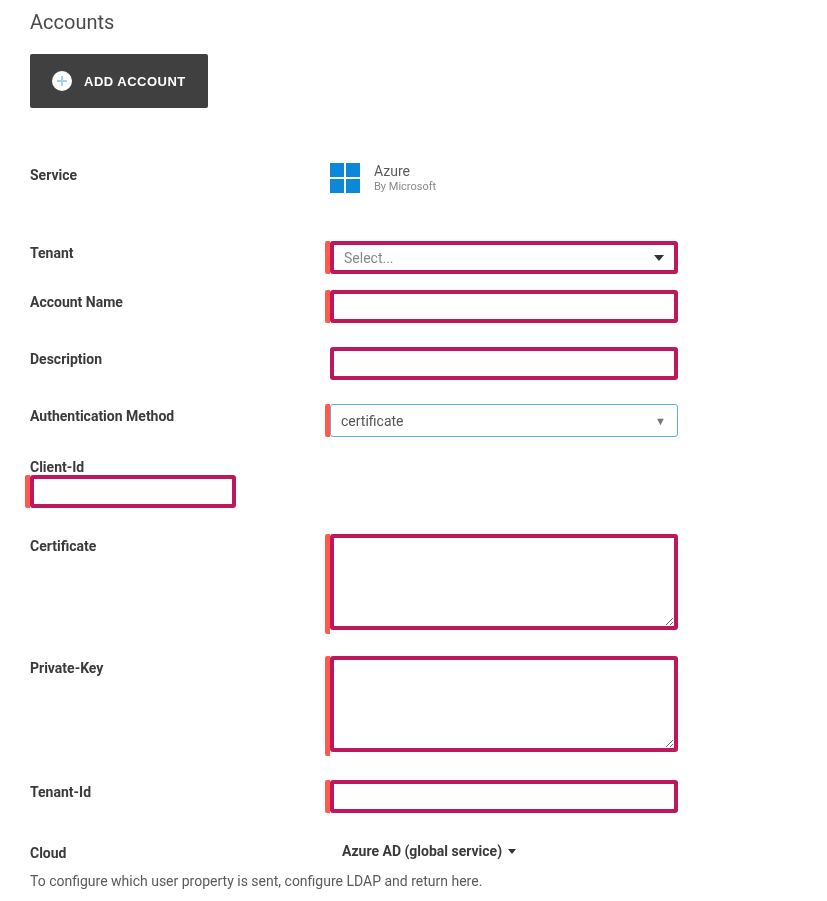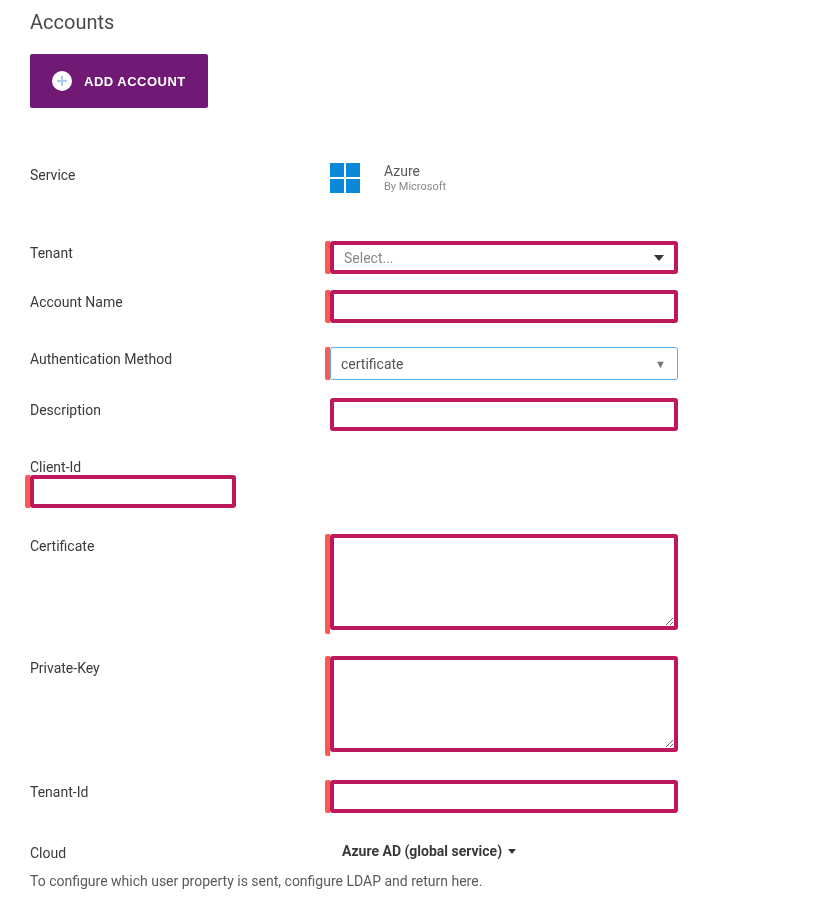--- a/index.html
+++ b/index.html
@@ -14,21 +14,21 @@
       width: 827px;
       color: #333;
     }
     .page-title {
       font-size: 20px;
       font-weight: 400;
       color: #4a4a4a;
       margin-bottom: 20px;
     }
     .add-account-btn {
-      background: #701a75;
+      background: #404040;
       border: none;
       color: #ffffff;
       font-weight: 700;
       font-size: 13px;
       letter-spacing: 0.5px;
       padding: 17px 22px;
       display: inline-flex;
       align-items: center;
       gap: 12px;
       cursor: pointer;
@@ -44,34 +44,34 @@
     .form-area {
       margin-top: 55px;
     }
     .form-row {
       display: flex;
       align-items: flex-start;
       margin-bottom: 32px;
     }
     .form-row .label {
       width: 300px;
-      font-weight: 400;
+      font-weight: 700;
       font-size: 14px;
       color: #3a3a3a;
       padding-top: 4px;
     }
     .form-row .value-col {
       flex: 1;
       max-width: 348px;
       position: relative;
     }
     .service-value {
       display: flex;
       align-items: center;
-      gap: 24px;
+      gap: 14px;
     }
     .azure-icon {
       width: 30px;
       height: 30px;
       display: grid;
       grid-template-columns: 1fr 1fr;
       grid-template-rows: 1fr 1fr;
       gap: 2px;
     }
     .azure-icon div {
@@ -266,37 +266,37 @@
   </div>
 
   <div class="form-row row-account-name">
     <div class="label">Account Name</div>
     <div class="value-col">
       <div class="required-marker"></div>
       <input type="text" class="input-text" value="" style="">
     </div>
   </div>
 
+  <div class="form-row row-description">
+    <div class="label">Description</div>
+    <div class="value-col">
+      <input type="text" class="input-text" value="" style="">
+    </div>
+  </div>
+
   <div class="form-row row-auth">
     <div class="label">Authentication Method</div>
     <div class="value-col">
       <div class="required-marker"></div>
       <div class="auth-select-wrap">
         <select class="auth-select">
           <option>certificate</option>
         </select>
         <span class="auth-caret">▼</span>
       </div>
-    </div>
-  </div>
-
-  <div class="form-row row-description">
-    <div class="label">Description</div>
-    <div class="value-col">
-      <input type="text" class="input-text" value="" style="">
     </div>
   </div>
 
   <div class="form-row row-client-id">
     <div class="label">Client-Id</div>
     <div class="value-col">
       <div class="required-marker"></div>
       <input type="text" class="input-text" value="" style="">
     </div>
   </div>

